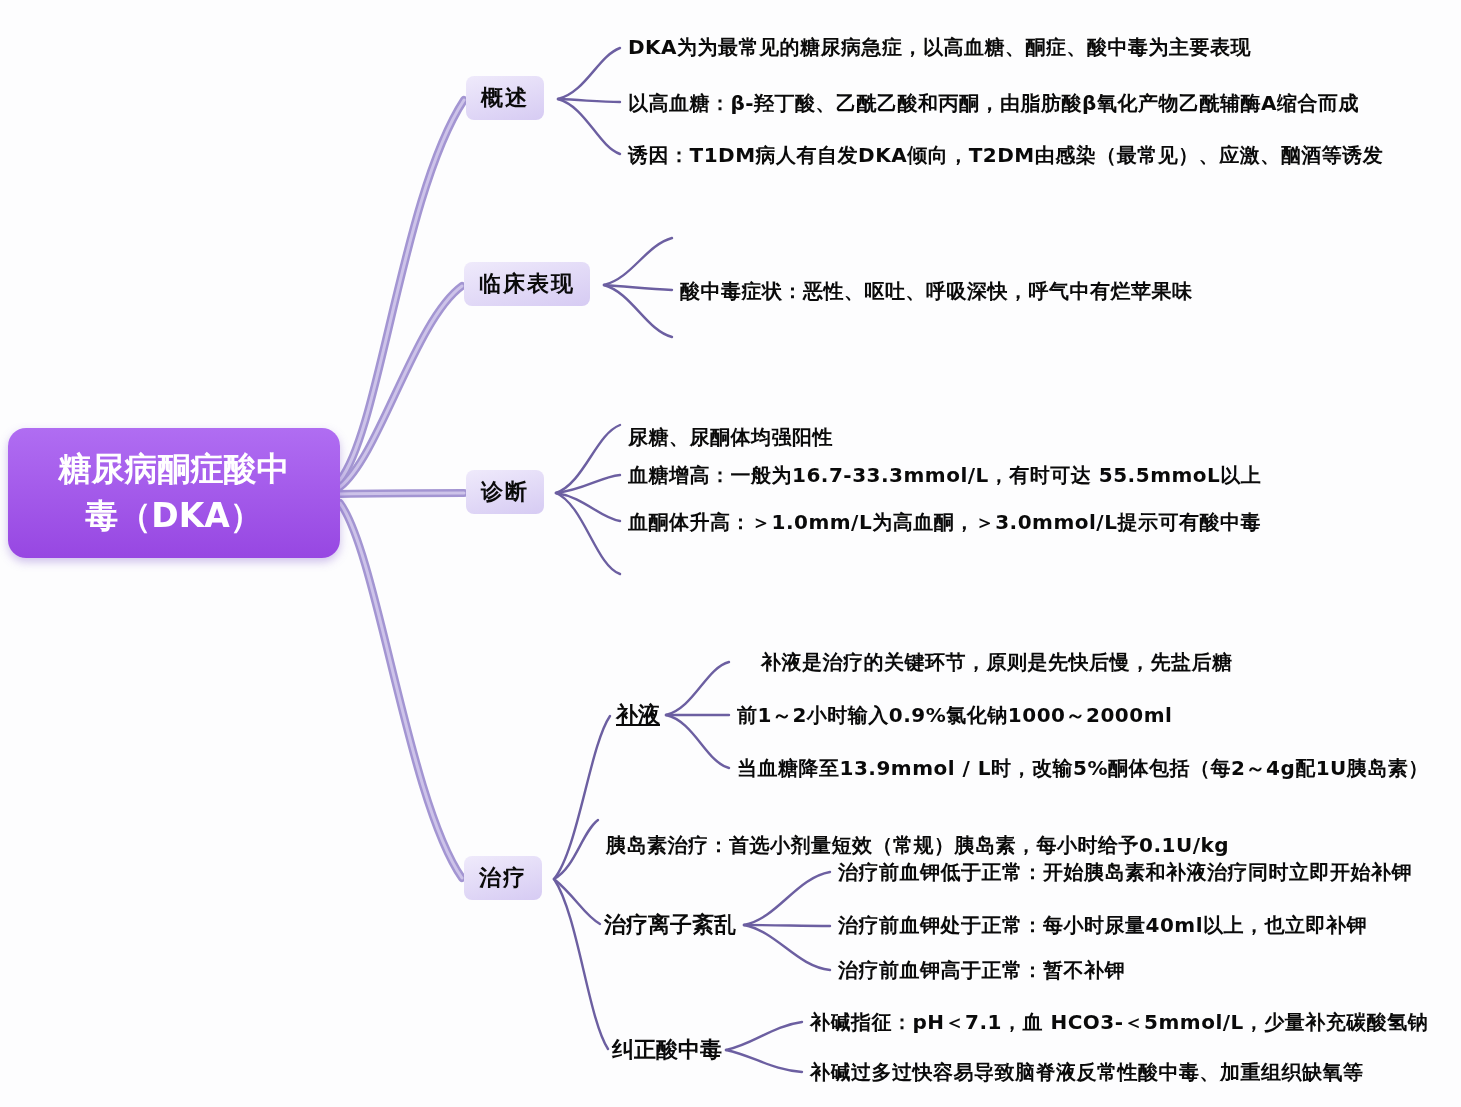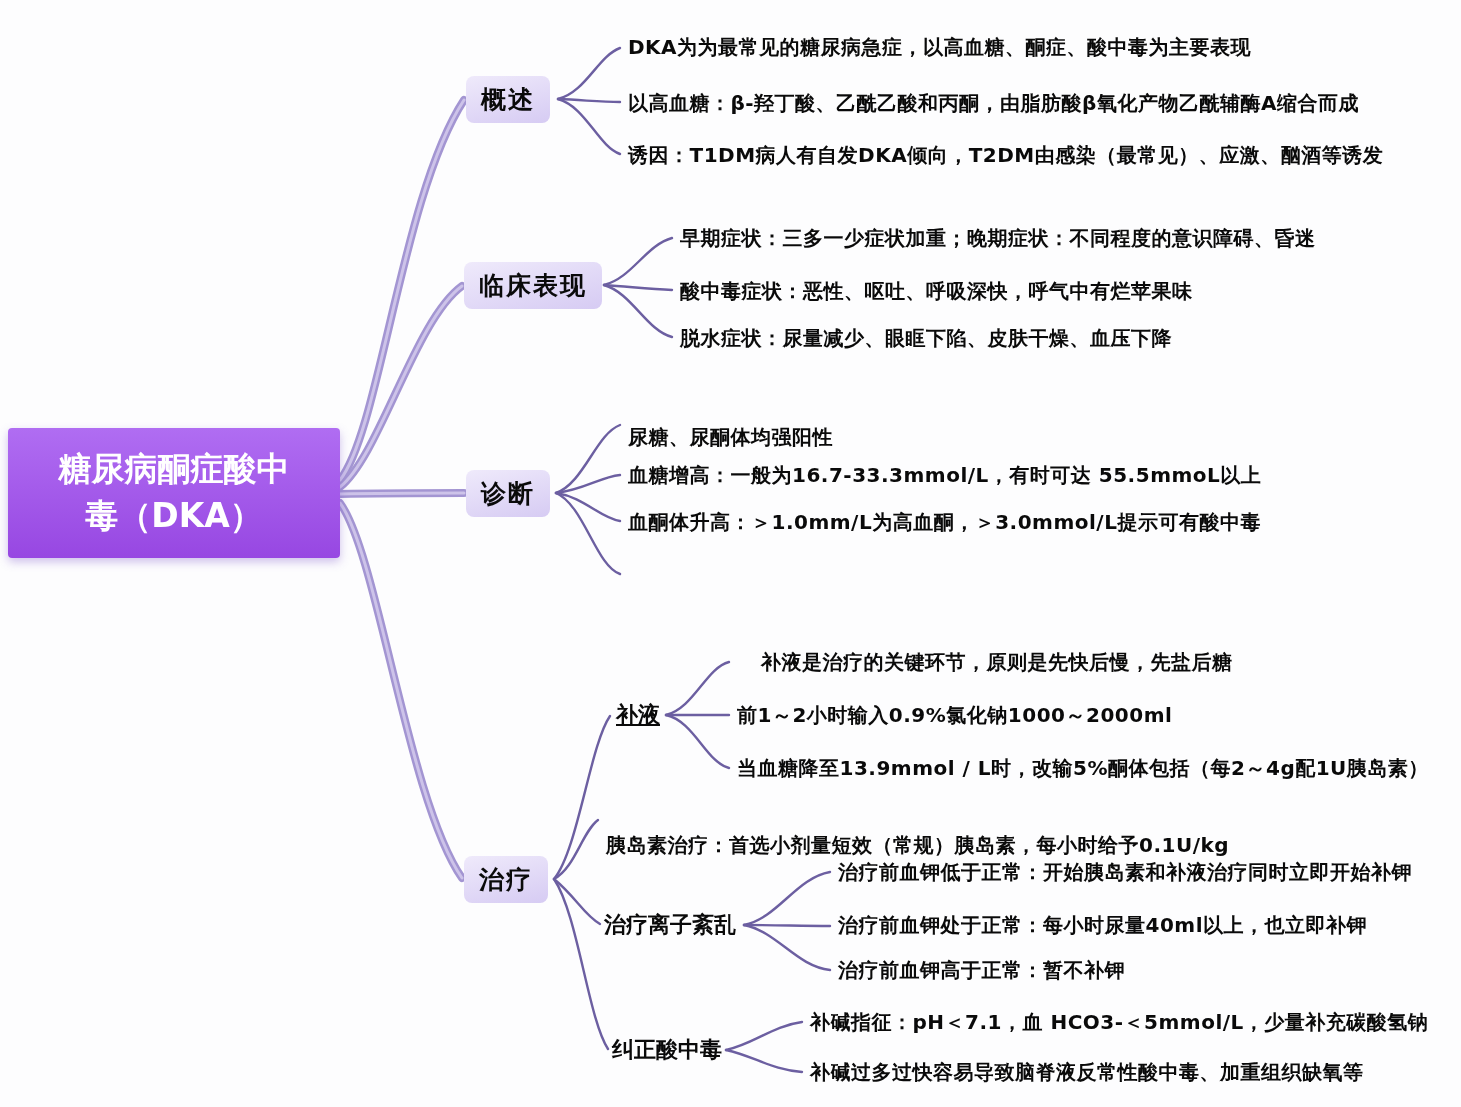--- a/index.html
+++ b/index.html
@@ -13,31 +13,31 @@
   }
   .mindmap { position:absolute; inset:0; }
   .links { position:absolute; left:0; top:0; }
   .links path { fill:none; }
   .links .main { stroke:#a395d2; stroke-width:8; stroke-linecap:round; }
   .links .main-hl { stroke:#cdc3e9; stroke-width:3; stroke-linecap:round; }
   .links .leafln { stroke:#6c5fa1; stroke-width:2.4; stroke-linecap:round; }
 
   .root-node {
     position:absolute; left:8px; top:428px; width:332px; height:130px;
-    border-radius:4px;
+    border-radius:18px;
     background:linear-gradient(180deg,#b06df2 0%,#9747e2 100%);
     box-shadow:0 4px 10px rgba(120,80,200,.35);
     display:flex; align-items:center; justify-content:center; text-align:center;
   }
   .root-title { color:#ffffff; font-weight:bold; font-size:33px; line-height:1.42; width:260px; }
 
   .branch-label {
     position:absolute; padding:7px 15px; border-radius:8px;
     background:linear-gradient(165deg,#efeafb 0%,#d6cbf3 100%);
-    font-size:25px; font-weight:bold; letter-spacing:2px; white-space:nowrap;
+    font-size:22px; font-weight:bold; letter-spacing:2px; white-space:nowrap;
   }
   .sub-label {
     position:absolute; font-size:22px; font-weight:bold;
     line-height:30px; white-space:nowrap;
   }
   .leaf-text {
     position:absolute; font-size:20px; font-weight:bold;
     line-height:28px; white-space:nowrap; letter-spacing:.5px;
   }
 </style>
@@ -107,28 +107,22 @@
   <div class="leaf-text" style="left:628px; top:33px;">
     <span>DKA为为最常见的糖尿病急症，以高血糖、酮症、酸中毒为主要表现</span>
   </div>
   <div class="leaf-text" style="left:628px; top:89px;">
     <span>以高血糖：β-羟丁酸、乙酰乙酸和丙酮，由脂肪酸β氧化产物乙酰辅酶A缩合而成</span>
   </div>
   <div class="leaf-text" style="left:628px; top:141px;">
     <span>诱因：T1DM病人有自发DKA倾向，T2DM由感染（最常见）、应激、酗酒等诱发</span>
   </div>
 
-  <div class="leaf-text" style="left:680px; top:224px;">
-    <span>早期症状：三多一少症状加重；晚期症状：不同程度的意识障碍、昏迷</span>
-  </div>
   <div class="leaf-text" style="left:680px; top:277px;">
     <span>酸中毒症状：恶性、呕吐、呼吸深快，呼气中有烂苹果味</span>
-  </div>
-  <div class="leaf-text" style="left:680px; top:324px;">
-    <span>脱水症状：尿量减少、眼眶下陷、皮肤干燥、血压下降</span>
   </div>
 
   <div class="leaf-text" style="left:628px; top:423px;">
     <span>尿糖、尿酮体均强阳性</span>
   </div>
   <div class="leaf-text" style="left:628px; top:461px;">
     <span>血糖增高：一般为16.7-33.3mmol/L，有时可达 55.5mmoL以上</span>
   </div>
   <div class="leaf-text" style="left:628px; top:508px;">
     <span>血酮体升高：＞1.0mm/L为高血酮，＞3.0mmol/L提示可有酸中毒</span>

